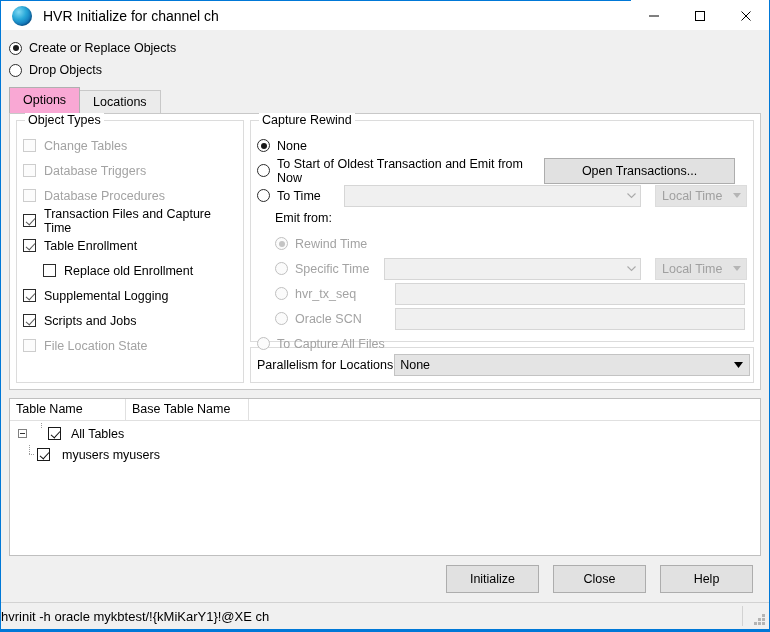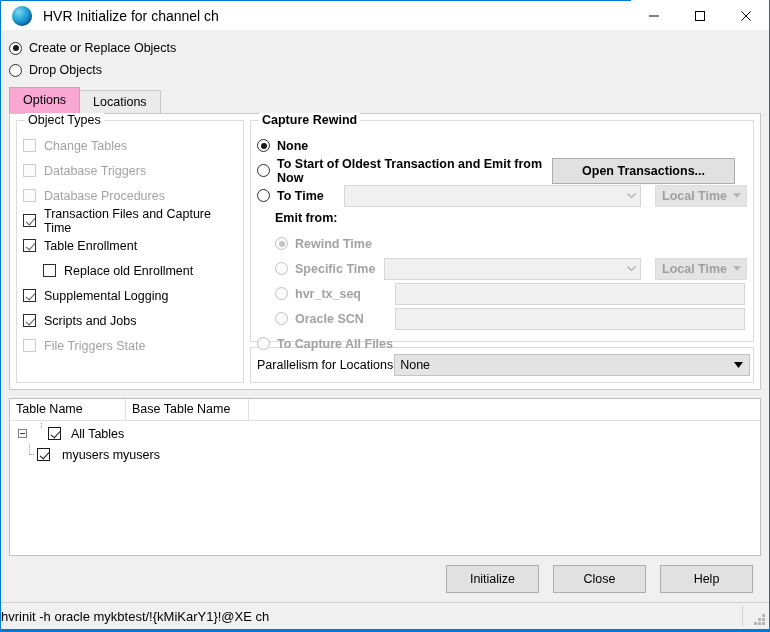--- a/index.html
+++ b/index.html
@@ -169,21 +169,20 @@
     flex: 1 1 auto;
     display: flex;
     flex-direction: column;
     gap: 5px;
     min-width: 0;
   }
   .group-rewind {
     flex: 1 1 auto;
     padding: 12px 6px 4px 6px;
     min-height: 0;
-    font-weight: bold;
   }
   
   .cb-row {
     display: flex;
     align-items: center;
     height: 25px;
   }
   .cb {
     width: 13px;
     height: 13px;
@@ -517,21 +516,21 @@
       <div class="cb-row">
         <span class="cb checked"></span>
         <span class="cb-label">Supplemental Logging</span>
       </div>
       <div class="cb-row">
         <span class="cb checked"></span>
         <span class="cb-label">Scripts and Jobs</span>
       </div>
       <div class="cb-row">
         <span class="cb dis"></span>
-        <span class="cb-label dis">File Triggers State</span>
+        <span class="cb-label dis">File Location State</span>
       </div>
     </div>
 
     <div class="right-col">
 
       <div class="group group-rewind">
         <span class="legend">Capture Rewind</span>
 
         <div class="rw-row">
           <span class="radio checked"></span>

